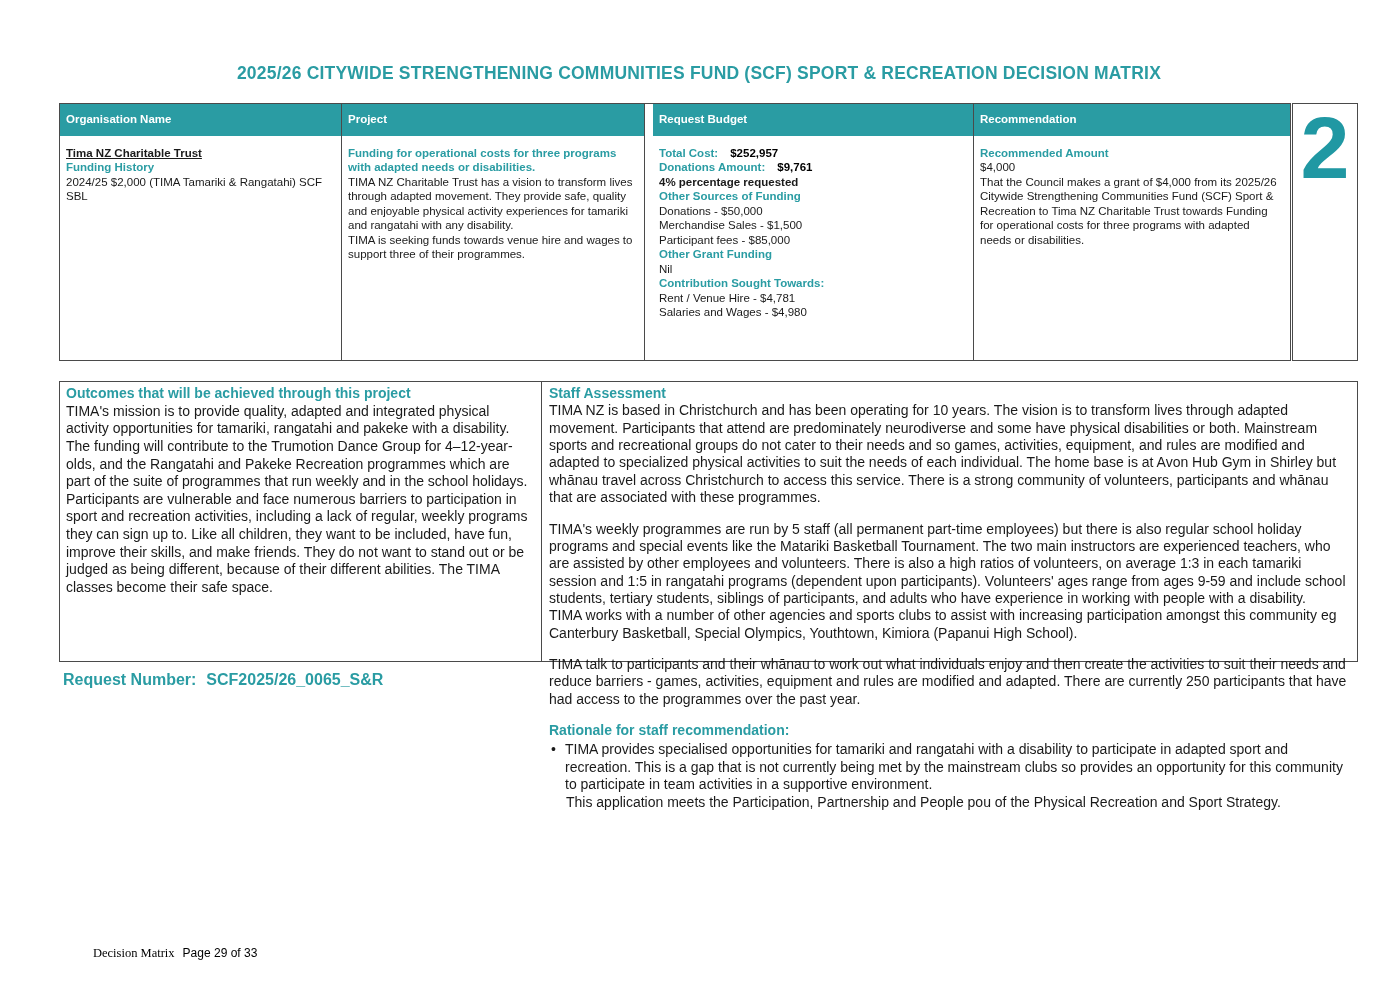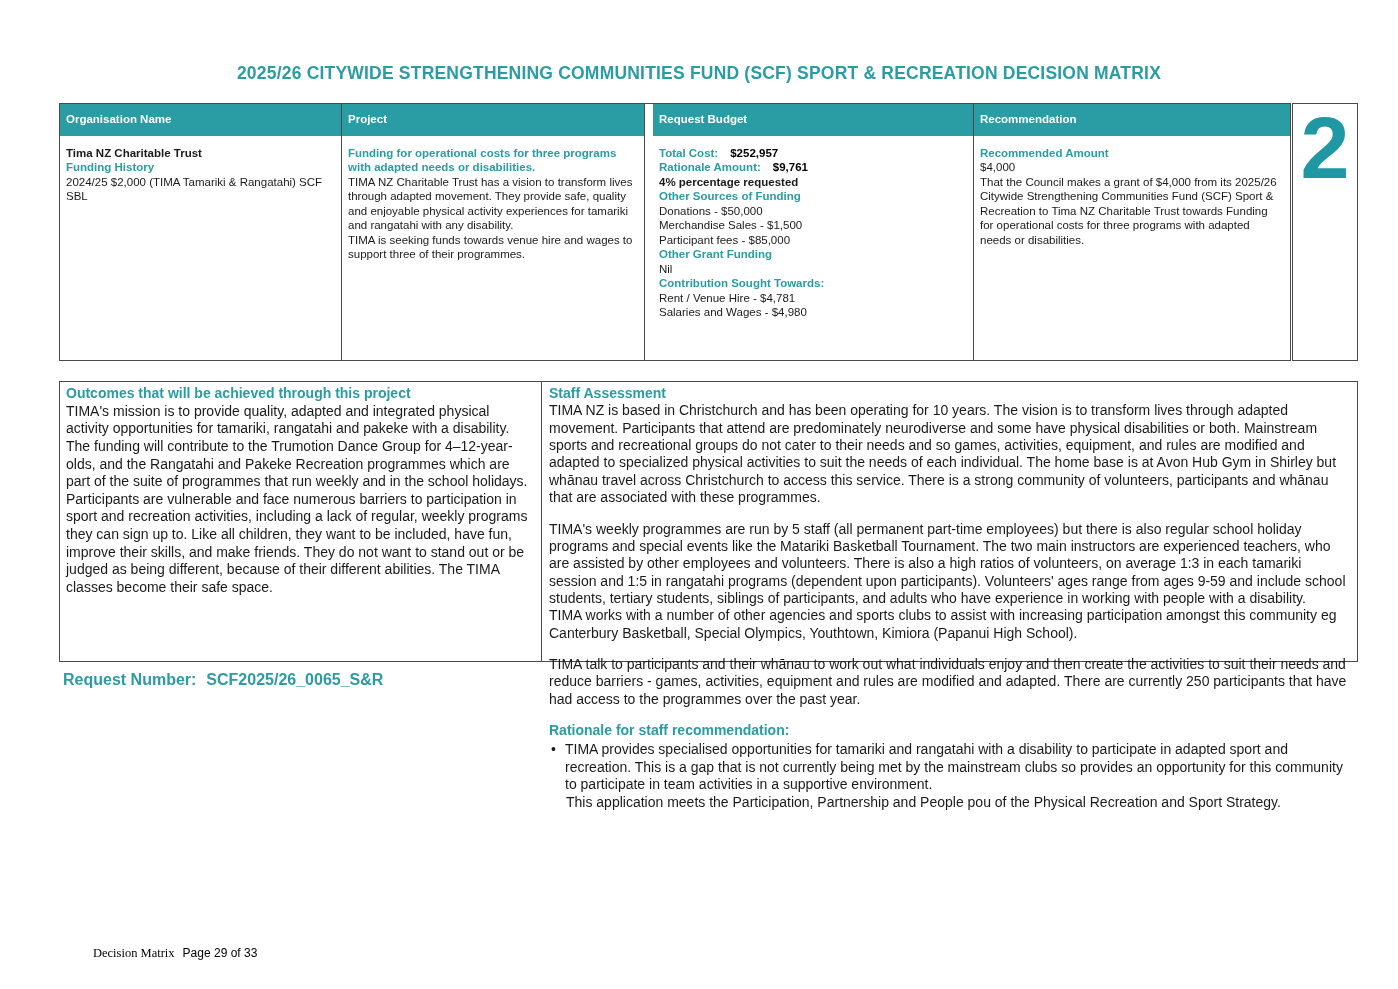--- a/index.html
+++ b/index.html
@@ -11,21 +11,21 @@
   .matrix{position:absolute;left:59px;top:103px;width:1232px;height:258px;
           display:flex;border:1px solid #4a4a4a;box-sizing:border-box;background:#fff;}
   .col{box-sizing:border-box;border-right:1px solid #4a4a4a;display:flex;flex-direction:column;}
   .col:last-child{border-right:none;}
   .c1{width:282px;} .c2{width:303px;} .c3{width:321px;margin-left:8px;} .c4{flex:1;}
   .th{height:32px;box-sizing:border-box;background:#2A9CA3;color:#fff;font-weight:bold;
       font-size:11.5px;padding:9px 0 0 6px;}
   .td{flex:1;box-sizing:border-box;padding:10px 8px 6px 6px;font-size:11.5px;line-height:1.26;}
   .teal{color:#2A9CA3;} .b{font-weight:bold;} .preline{white-space:pre-line;}
   .td p{margin:0;}
-  .org-name{margin-top:8px;font-weight:bold;}
+  .org-name{margin-top:8px;font-weight:bold;text-decoration:underline;}
   .fh-label{margin-top:28px;font-weight:bold;color:#2A9CA3;}
   .fh-val{margin-top:5px;}
   .proj-title{font-weight:bold;color:#2A9CA3;}
   .proj-desc{margin-top:22px;}
   .budget-line{margin:0 0 8px 0;}
   .budget-line .val{margin-left:12px;color:#000;}
   .sec-gap{margin-top:21px;}
   .sec-gap2{margin-top:13px;}
   .rec-text{margin-top:22px;}
   
@@ -75,21 +75,21 @@
         <p class="proj-title">Funding for operational costs for three programs with adapted needs or disabilities.</p>
         <p class="proj-desc preline">TIMA NZ Charitable Trust has a vision to transform lives through adapted movement. They provide safe, quality and enjoyable physical activity experiences for tamariki and rangatahi with any disability.
 TIMA is seeking funds towards venue hire and wages to support three of their programmes.</p>
       </div>
     </div>
 
     <div class="col c3">
       <div class="th">Request Budget</div>
       <div class="td">
         <p class="budget-line"><span class="teal b">Total Cost:</span><span class="b val">$252,957</span></p>
-        <p class="budget-line"><span class="teal b">Rationale Amount:</span><span class="b val">$9,761</span></p>
+        <p class="budget-line"><span class="teal b">Donations Amount:</span><span class="b val">$9,761</span></p>
         <p class="b">4% percentage requested</p>
         <p class="teal b sec-gap">Other Sources of Funding</p>
         <p class="preline">Donations - $50,000
 Merchandise Sales - $1,500
 Participant fees - $85,000</p>
         <p class="teal b sec-gap2">Other Grant Funding</p>
         <p>Nil</p>
         <p class="teal b sec-gap2">Contribution Sought Towards:</p>
         <p class="preline">Rent / Venue Hire - $4,781
 Salaries and Wages - $4,980</p>

